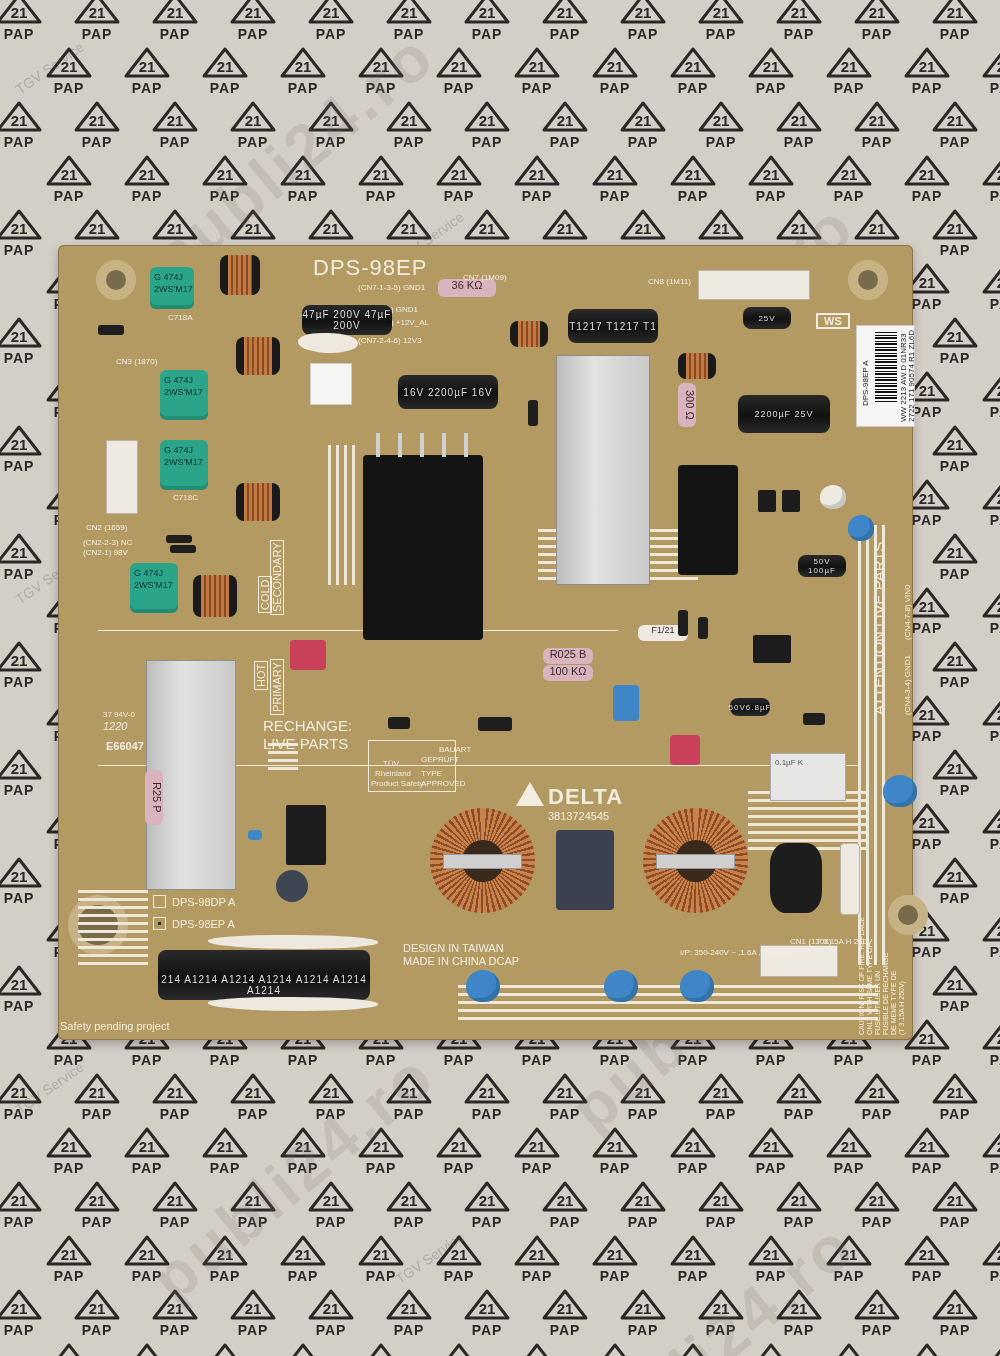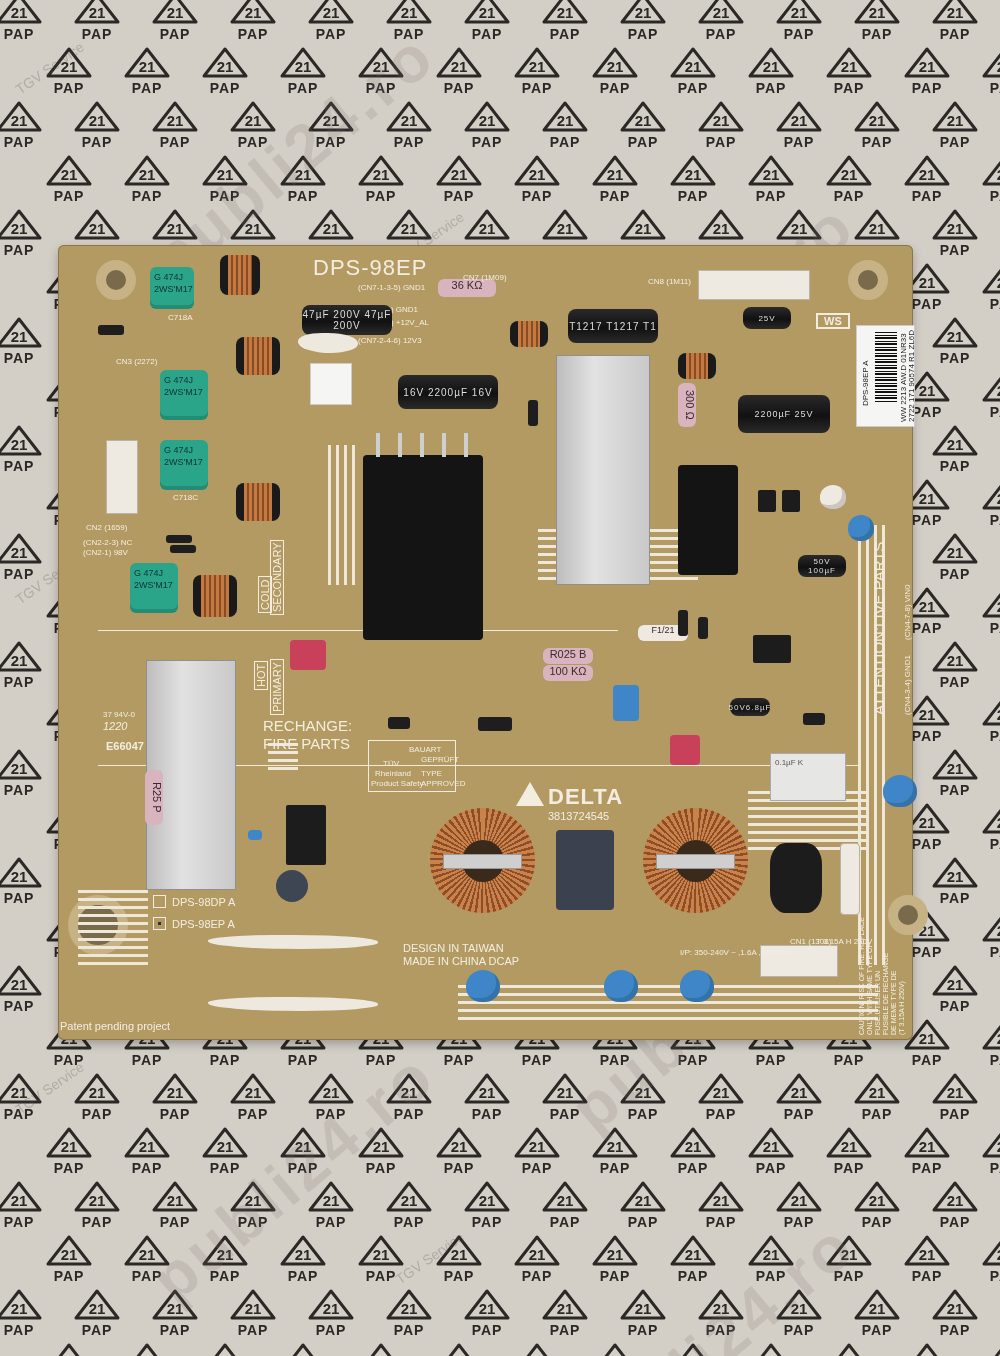--- a/index.html
+++ b/index.html
@@ -2469,20 +2469,23 @@
   <div class="coil-rect" style="left:452px;top:76px;width:22px;height:26px;"></div>
   <div class="coil-rect" style="left:620px;top:108px;width:22px;height:26px;"></div>
 
   <div class="cap-black" style="left:244px;top:60px;width:90px;height:30px;font-size:10px;">47µF 200V 47µF 200V</div>
   <div class="cap-black" style="left:340px;top:130px;width:100px;height:34px;font-size:10px;">16V 2200µF 16V</div>
   <div class="cap-black" style="left:510px;top:64px;width:90px;height:34px;font-size:10px;">T1217 T1217 T1</div>
   <div class="cap-black" style="left:680px;top:150px;width:92px;height:38px;font-size:9px;">2200µF 25V</div>
   <div class="cap-black" style="left:685px;top:62px;width:48px;height:22px;font-size:8px;">25V</div>
   <div class="cap-black" style="left:740px;top:310px;width:48px;height:22px;font-size:8px;">50V 100µF</div>
   <div class="cap-black" style="left:672px;top:453px;width:40px;height:18px;font-size:8px;">50V6.8µF</div>
+  <div class="cap-black" style="left:100px;top:705px;width:212px;height:50px;font-size:10px;align-items:flex-end;padding-bottom:4px;box-sizing:border-box;">
+    <span>214 A1214 A1214 A1214 A1214 A1214 A1214</span>
+  </div>
 
   <div class="glue" style="left:240px;top:88px;width:60px;height:20px;"></div>
   <div class="glue" style="left:150px;top:690px;width:170px;height:14px;"></div>
   <div class="glue" style="left:150px;top:752px;width:170px;height:14px;"></div>
 
   <div class="xfmr" style="left:305px;top:210px;width:120px;height:185px;"></div>
   <div class="pin" style="left:318px;top:188px;height:24px;"></div>
   <div class="pin" style="left:340px;top:188px;height:24px;"></div>
   <div class="pin" style="left:362px;top:188px;height:24px;"></div>
   <div class="pin" style="left:384px;top:188px;height:24px;"></div>
@@ -2557,29 +2560,29 @@
   </div>
   <div class="silk mid" style="left:758px;top:68px;border:2px solid #f3ede0;padding:0 6px;font-weight:bold;">WS</div>
 
   <div class="silk mid rot90" style="left:196px;top:445px;border:1px solid #f3ede0;padding:0 2px;">HOT</div>
   <div class="silk mid rot90" style="left:212px;top:470px;border:1px solid #f3ede0;padding:0 2px;">PRIMARY</div>
   <div class="silk mid rot90" style="left:200px;top:368px;border:1px solid #f3ede0;padding:0 2px;">COLD</div>
   <div class="silk mid rot90" style="left:212px;top:370px;border:1px solid #f3ede0;padding:0 2px;">SECONDARY</div>
 
   <div class="silk" style="left:205px;top:472px;font-size:15px;line-height:18px;">
     <div>RECHANGE:</div>
-    <div>FIRE PARTS</div>
+    <div>LIVE PARTS</div>
   </div>
   <div class="silk rot90" style="left:812px;top:470px;font-size:15px;">ATTENTION:LIVE PARTS</div>
 
   <div style="position:absolute;left:310px;top:495px;width:86px;height:50px;border:1px solid #f3ede0;">
     <div class="silk small" style="left:14px;top:18px;">TÜV</div>
     <div class="silk small" style="left:6px;top:28px;">Rheinland</div>
     <div class="silk small" style="left:2px;top:38px;">Product Safety</div>
-    <div class="silk small" style="left:40px;top:4px;text-align:right;">BAUART</div>
+    <div class="silk small" style="left:70px;top:4px;text-align:right;">BAUART</div>
     <div class="silk small" style="left:52px;top:14px;">GEPRÜFT</div>
     <div class="silk small" style="left:52px;top:28px;">TYPE</div>
     <div class="silk small" style="left:52px;top:38px;">APPROVED</div>
   </div>
 
   <div class="silk small" style="left:45px;top:465px;">37 94V-0</div>
   <div class="silk mid" style="left:45px;top:475px;font-style:italic;">1220</div>
   <div class="silk mid" style="left:48px;top:495px;font-weight:bold;">E66047</div>
 
   <div style="position:absolute;left:458px;top:537px;">
@@ -2614,17 +2617,17 @@
     <div class="silk small rot90" style="left:40px;top:85px;font-size:7px;">(T 3.15A H 250V)</div>
   </div>
 
   <div class="silk small rot90" style="left:845px;top:395px;">(CN4-7-8) VIN0</div>
   <div class="silk small rot90" style="left:845px;top:470px;">(CN4-3-4) GND1</div>
   <div class="silk small" style="left:25px;top:293px;">(CN2-2-3) NC</div>
   <div class="silk small" style="left:25px;top:303px;">(CN2-1) 98V</div>
 
   <div class="silk small" style="left:405px;top:28px;">CN7 (1M09)</div>
   <div class="silk small" style="left:590px;top:32px;">CN8 (1M11)</div>
-  <div class="silk small" style="left:58px;top:112px;">CN3 (2272)</div>
+  <div class="silk small" style="left:58px;top:112px;">CN3 (1870)</div>
   <div class="silk small" style="left:28px;top:278px;">CN2 (1659)</div>
 
-  <div class="silk mid" style="left:2px;top:775px;">Patent pending project</div>
+  <div class="silk mid" style="left:2px;top:775px;">Safety pending project</div>
 </div>
 
 </body></html>

